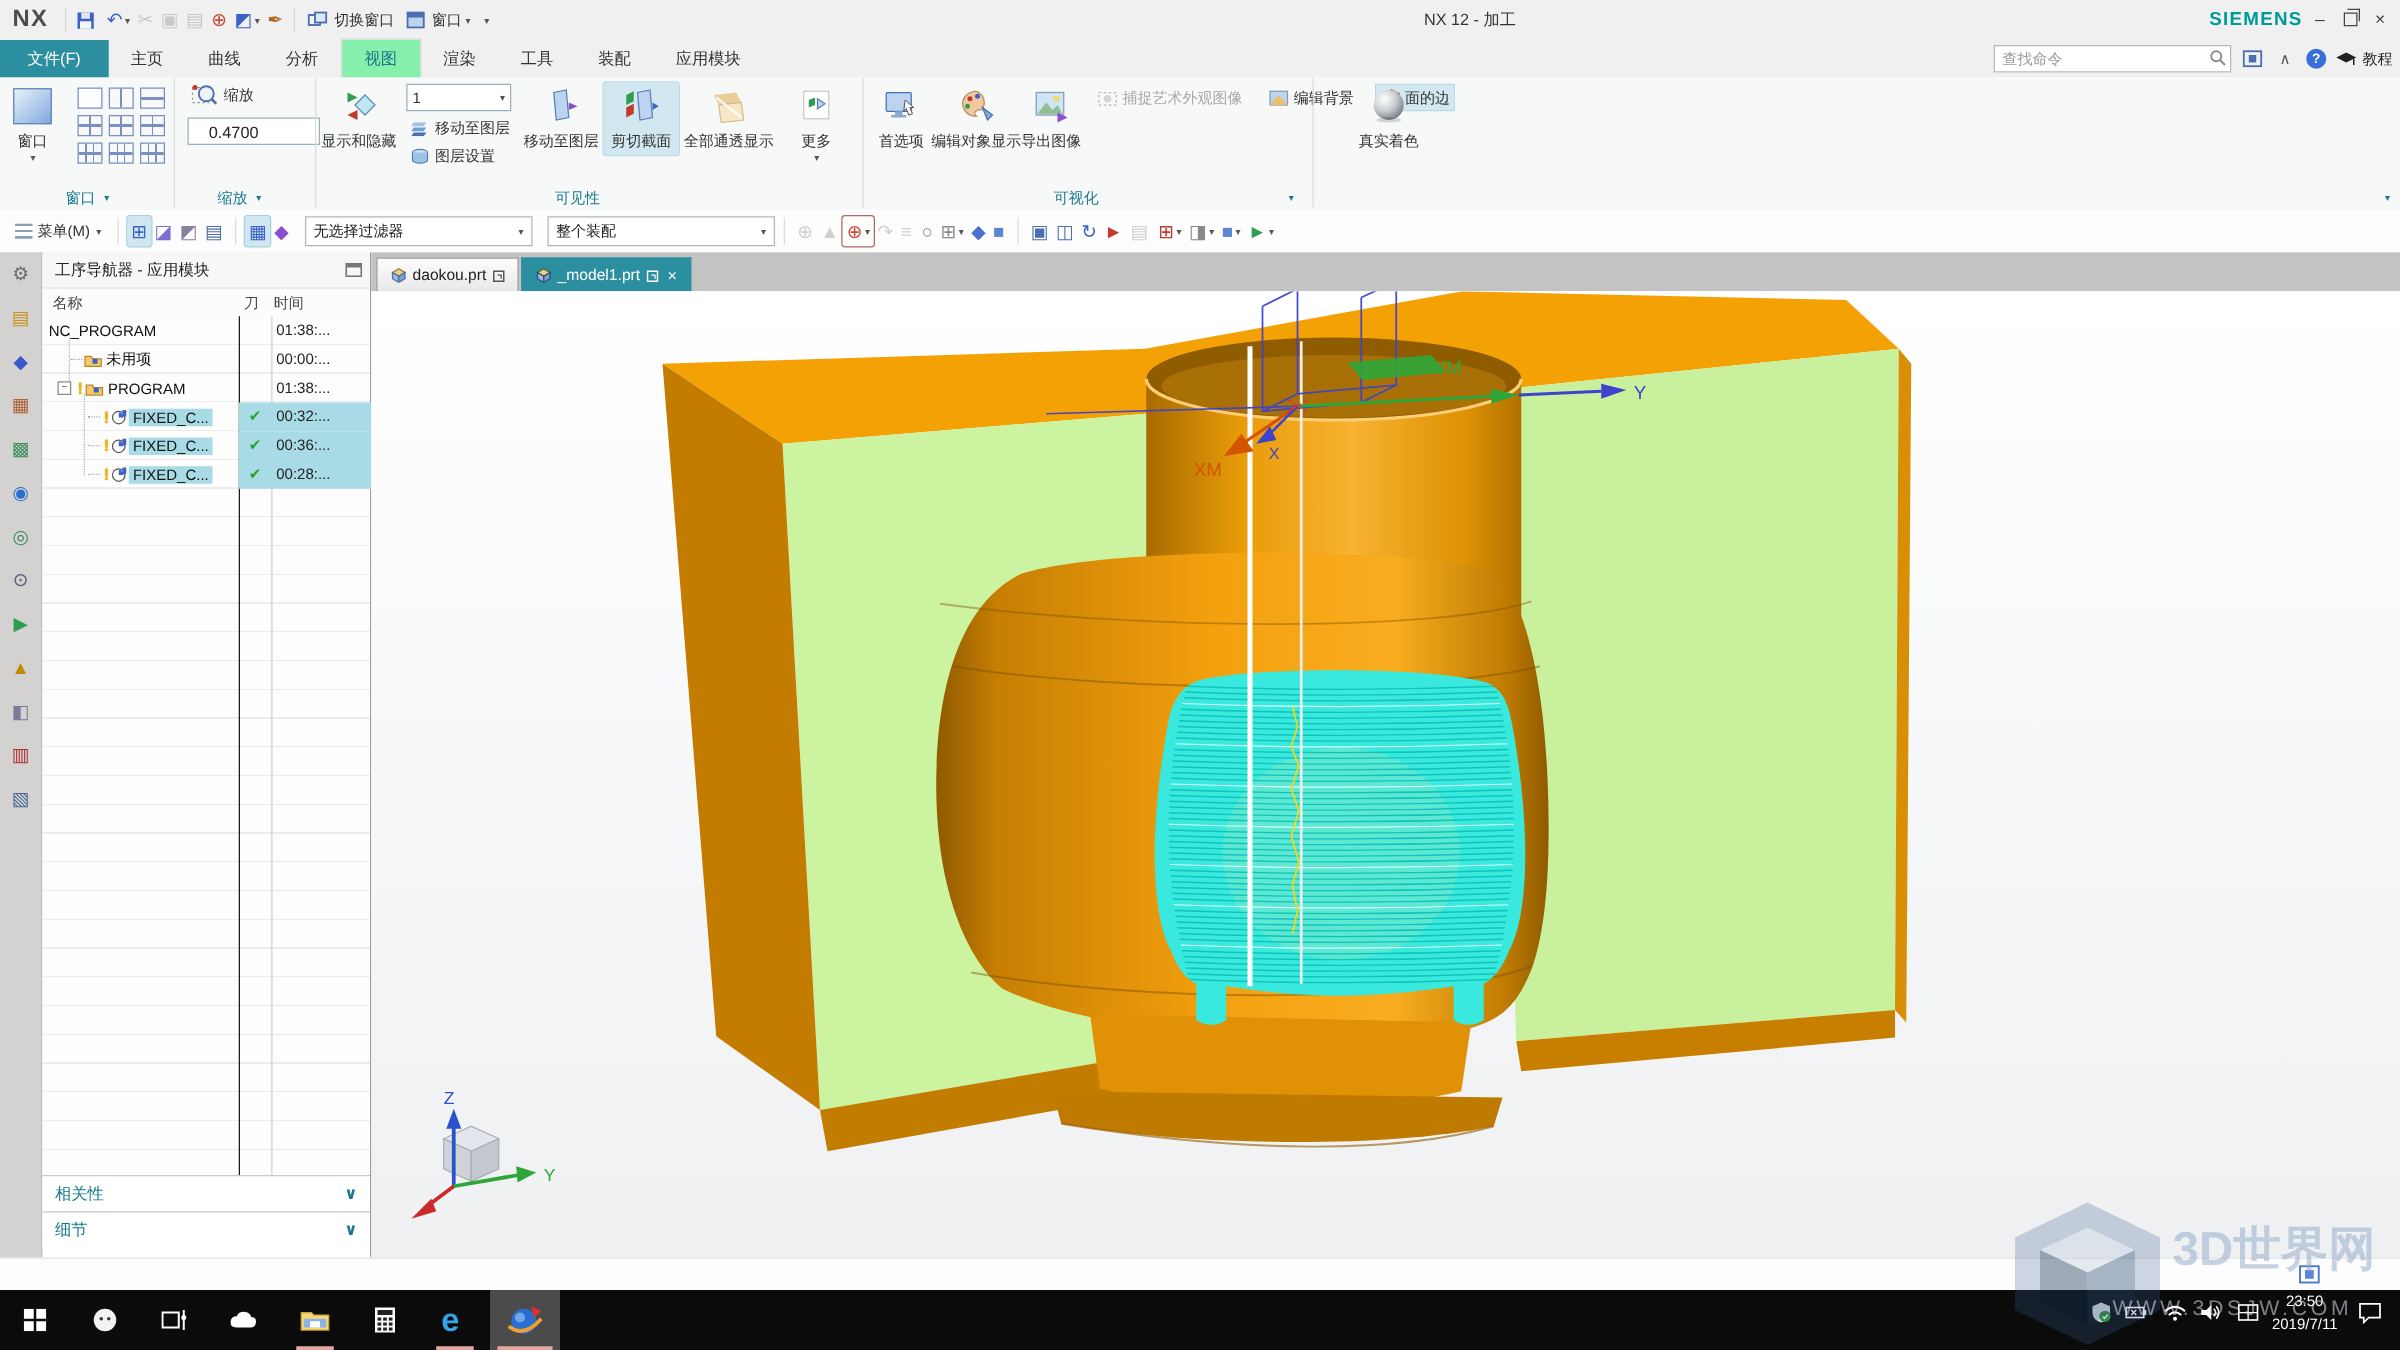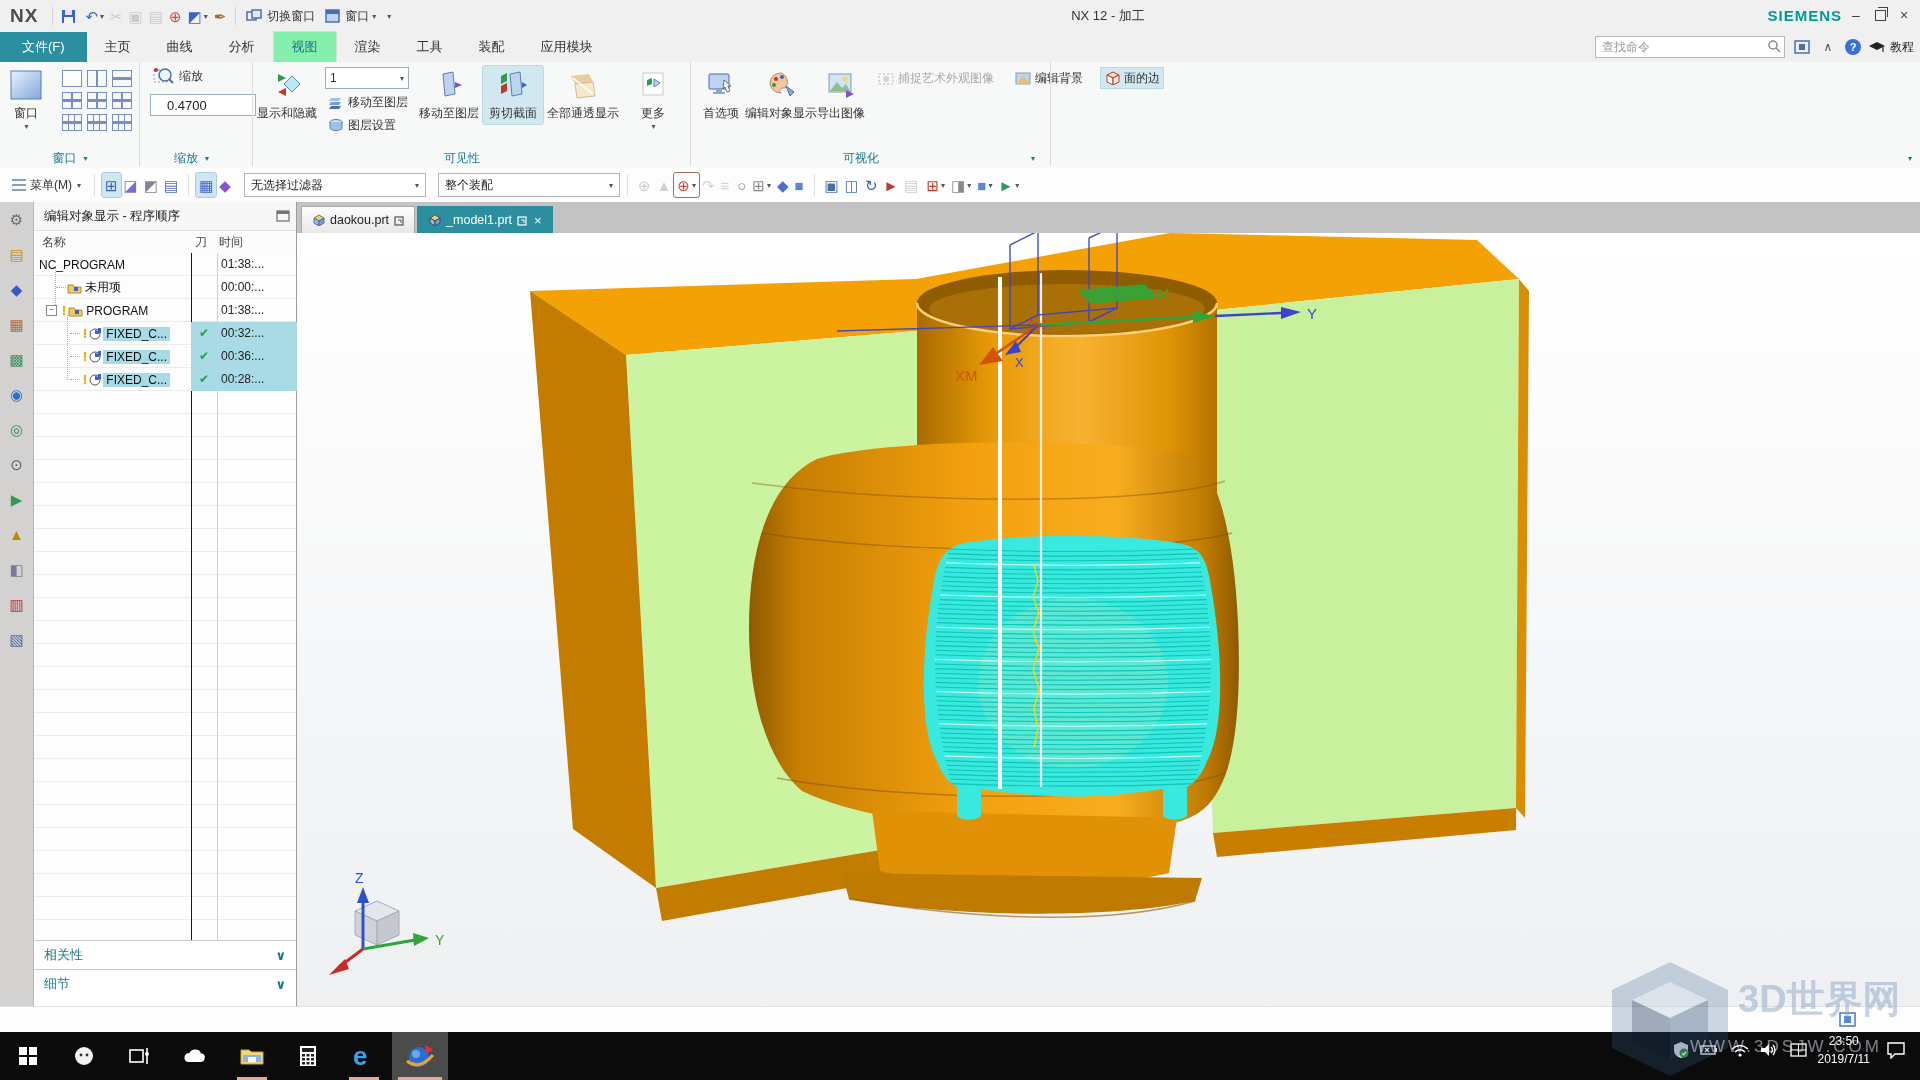--- a/index.html
+++ b/index.html
@@ -8,21 +8,21 @@
   #app{position:relative;width:1920px;height:1080px;background:#fff}
   
   #titlebar{position:absolute;top:0;left:0;width:1920px;height:32px;background:#f0f0f0;
     border-bottom:1px solid #e3e3e3;display:flex;align-items:center}
   #nx-logo{font-weight:bold;font-size:19px;color:#4d4d4d;letter-spacing:1px;padding:0 10px 0 10px}
   .qat{display:flex;align-items:center;gap:2px}
   .qbtn{display:flex;align-items:center;height:24px;padding:0 4px;border-radius:2px;gap:2px}
   .qsep{width:1px;height:18px;background:#d2d2d2;margin:0 4px}
   .dda{font-size:8px;color:#555;margin-left:1px}
   .qlabel{font-size:12px;color:#333;margin-left:3px}
-  #win-title{position:absolute;left:1008px;top:0;width:200px;height:32px;line-height:32px;
+  #win-title{position:absolute;left:1076px;top:0;width:200px;height:32px;line-height:32px;
     text-align:center;font-size:13px;color:#333}
   #brand{position:absolute;right:78px;top:0;height:32px;line-height:32px;font-weight:bold;
     font-size:15px;letter-spacing:1px;color:var(--siemens)}
   .winctl{position:absolute;top:0;height:30px;width:24px;text-align:center;line-height:30px;
     color:#444;font-size:14px}
   #btn-min{right:52px}#btn-restore{right:28px}#btn-close{right:4px}
   .restore-box{display:inline-block;width:9px;height:9px;border:1px solid #444;position:relative;top:1px}
   .restore-box::before{content:"";position:absolute;left:2px;top:-4px;width:9px;height:9px;
     border:1px solid #444;border-left:none;border-bottom:none}
   
@@ -420,20 +420,38 @@
             <polygon points="3,4 9,1 15,4 9,7" fill="#f5e2b8" stroke="#c0392b"></polygon>
             <polygon points="3,4 9,7 9,14 3,11" fill="#fff" stroke="#c0392b"></polygon>
             <polygon points="9,7 15,4 15,11 9,14" fill="#f0f0f0" stroke="#c0392b"></polygon>
           </svg>
           <span>面的边</span>
         </div>
       </div>
       <div class="gdiv"></div>
     </div>
 
+    <div class="rgroup" style="width:120px;justify-content:center">
+      <div class="tallbtn">
+        <span class="ticon">
+          <svg width="32" height="32">
+              <defs>
+            <radialGradient id="sph" cx="0.35" cy="0.3" r="0.8">
+              <stop offset="0" stop-color="#ffffff"></stop>
+                  <stop offset="0.5" stop-color="#c9cdd2"></stop>
+              <stop offset="1" stop-color="#6a7078"></stop>
+                </radialGradient>
+              </defs>
+            <circle cx="16" cy="15" r="12" fill="url(#sph)"></circle>
+            <ellipse cx="16" cy="27" rx="10" ry="2" fill="#000" opacity="0.15"></ellipse>
+          </svg>
+        </span>
+        <span class="tlabel">真实着色</span>
+      </div>
+    </div>
   </div>
 
   <div id="captions">
     <div class="cap" style="width:140px">
       <span>窗口</span>
         <span class="dda">▾</span>
       </div>
     <div class="cap" style="width:103px">
       <span>缩放</span>
         <span class="dda">▾</span>
@@ -568,21 +586,21 @@
         <span class="gicon">
           <span class="g" style="color: rgb(176, 48, 48);">▥</span>
         </span>
         <span class="gicon">
           <span class="g" style="color: rgb(74, 106, 154);">▧</span>
         </span>
       </div>
 
     <div id="navpanel">
       <div id="np-title">
-        <span>编辑对象显示 - 程序顺序</span>
+        <span>工序导航器 - 应用模块</span>
         <svg width="14" height="12">
           <rect x="1" y="1" width="12" height="10" fill="none" stroke="#777" stroke-width="1.3"></rect>
           <rect x="1" y="1" width="12" height="3" fill="#777"></rect>
         </svg>
       </div>
       <div id="np-header">
         <span>名称</span>
         <span style="padding-left:4px">刀</span>
         <span style="padding-left:2px">时间</span>
       </div>

